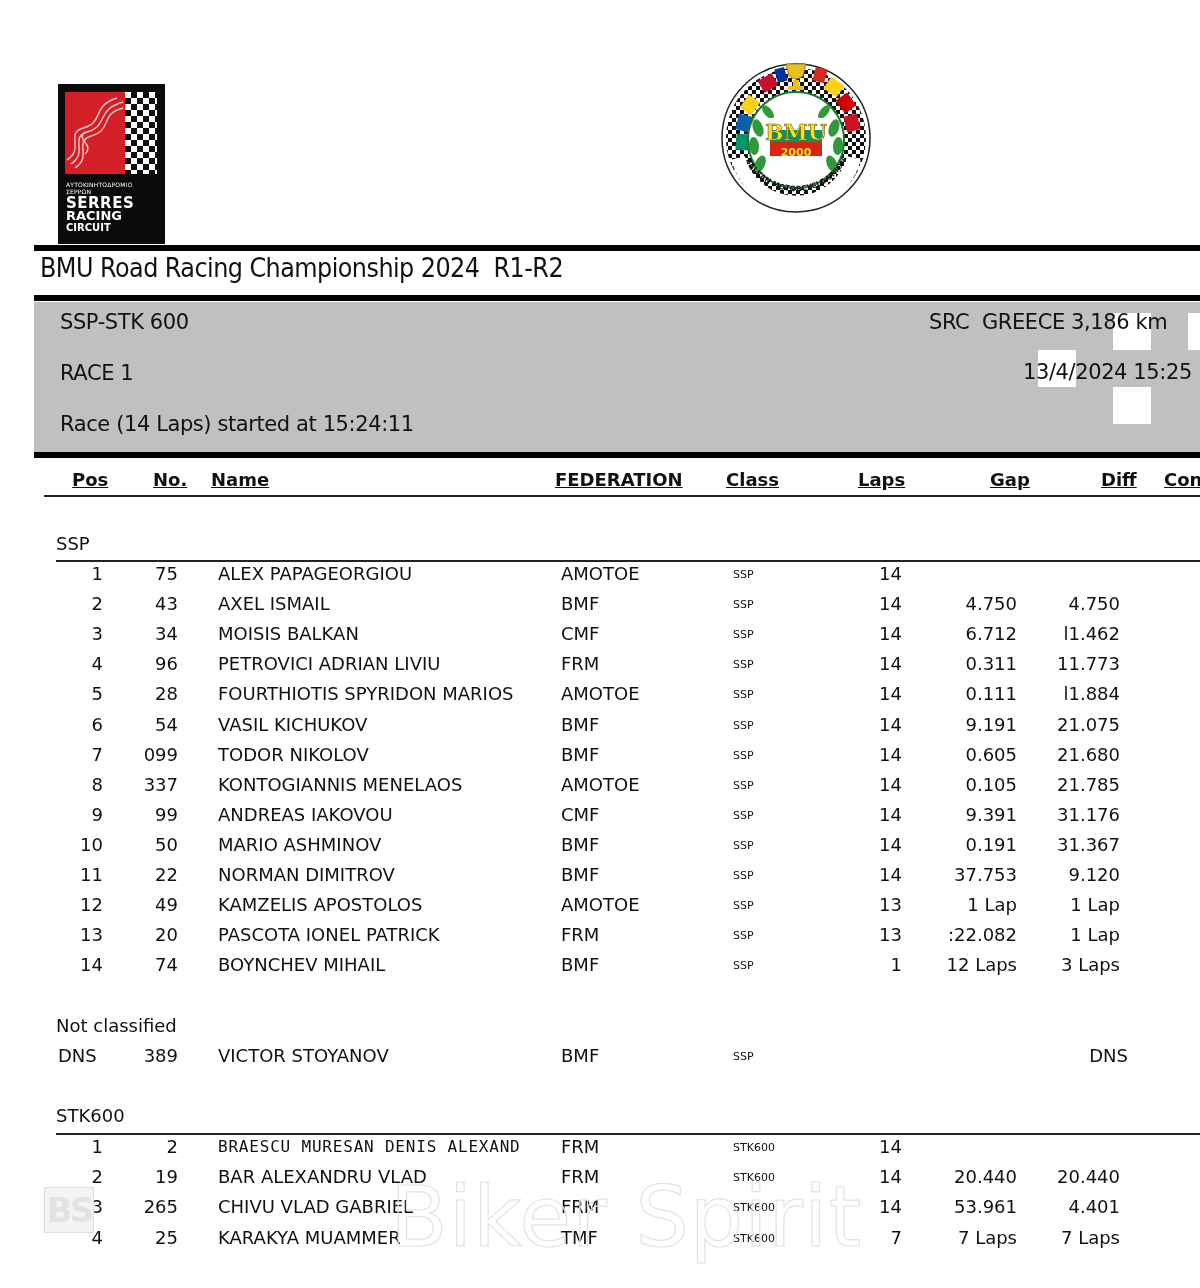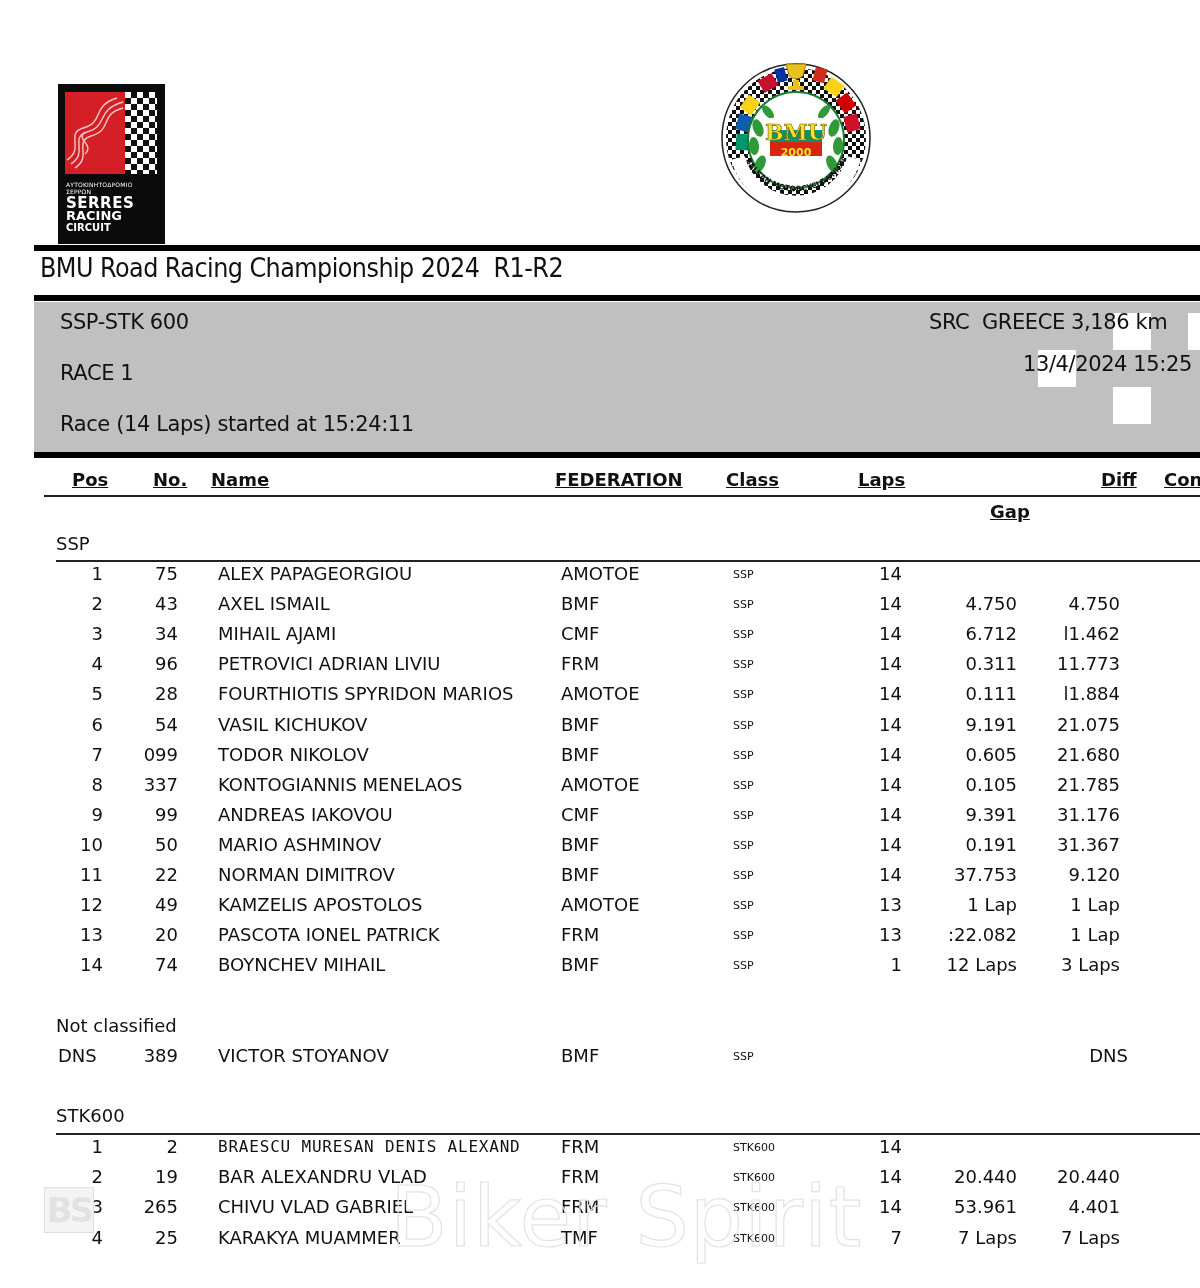--- a/index.html
+++ b/index.html
@@ -156,31 +156,31 @@
 
 <div class="abs band">
   <div class="sq" style="left:1004px; top:48px;"></div>
   <div class="sq" style="left:1079px; top:11px;"></div>
   <div class="sq" style="left:1154px; top:11px;"></div>
   <div class="sq" style="left:1079px; top:85px;"></div>
   <div class="band-text" style="left:26px; top:8px;">SSP-STK 600</div>
   <div class="band-text" style="left:26px; top:59px;">RACE 1</div>
   <div class="band-text" style="left:26px; top:110px;">Race (14 Laps) started at 15:24:11</div>
   <div class="band-text" style="left:895px; top:8px;text-align:right;">SRC  GREECE 3,186 km</div>
-  <div class="band-text" style="left:989px; top:50px;text-align:right;">13/4/2024 15:25</div>
+  <div class="band-text" style="left:989px; top:58px;text-align:right;">13/4/2024 15:25</div>
 </div>
 <div class="abs rule-thick" style="top:452px;"></div>
 
 <div class="abs col-head" style="left:72px;">Pos</div>
 <div class="abs col-head" style="left:153px;">No.</div>
 <div class="abs col-head" style="left:211px;">Name</div>
 <div class="abs col-head" style="left:555px;">FEDERATION</div>
 <div class="abs col-head" style="left:726px;">Class</div>
 <div class="abs col-head" style="left:858px;">Laps</div>
-<div class="abs col-head" style="left:990px;margin-top:32px;">Gap</div>
+<div class="abs col-head" style="left:990px;">Gap</div>
 <div class="abs col-head" style="left:1101px;">Diff</div>
 <div class="abs col-head" style="left:1164px;">Con</div>
 <div class="abs rule-head"></div>
 
 <div class="abs group-label" style="left:56px; top:533px;">SSP</div>
 <div class="abs group-rule" style="top:560px;"></div>
 <div id="ssp-rows">
     <div class="row" style="top: 563px;">
       <span class="c-pos">1</span>
       <span class="c-no">75</span>
@@ -197,21 +197,21 @@
       <span class="c-name">AXEL ISMAIL</span>
       <span class="c-fed">BMF</span>
       <span class="c-class">SSP</span>
       <span class="c-laps">14</span>
       <span class="c-gap">4.750</span>
       <span class="c-diff">4.750</span>
     </div>
     <div class="row" style="top: 623.2px;">
       <span class="c-pos">3</span>
       <span class="c-no">34</span>
-      <span class="c-name">MIHAIL AJAMI</span>
+      <span class="c-name">MOISIS BALKAN</span>
       <span class="c-fed">CMF</span>
       <span class="c-class">SSP</span>
       <span class="c-laps">14</span>
       <span class="c-gap">6.712</span>
       <span class="c-diff">l1.462</span>
     </div>
     <div class="row" style="top: 653.3px;">
       <span class="c-pos">4</span>
       <span class="c-no">96</span>
       <span class="c-name">PETROVICI ADRIAN LIVIU</span>

